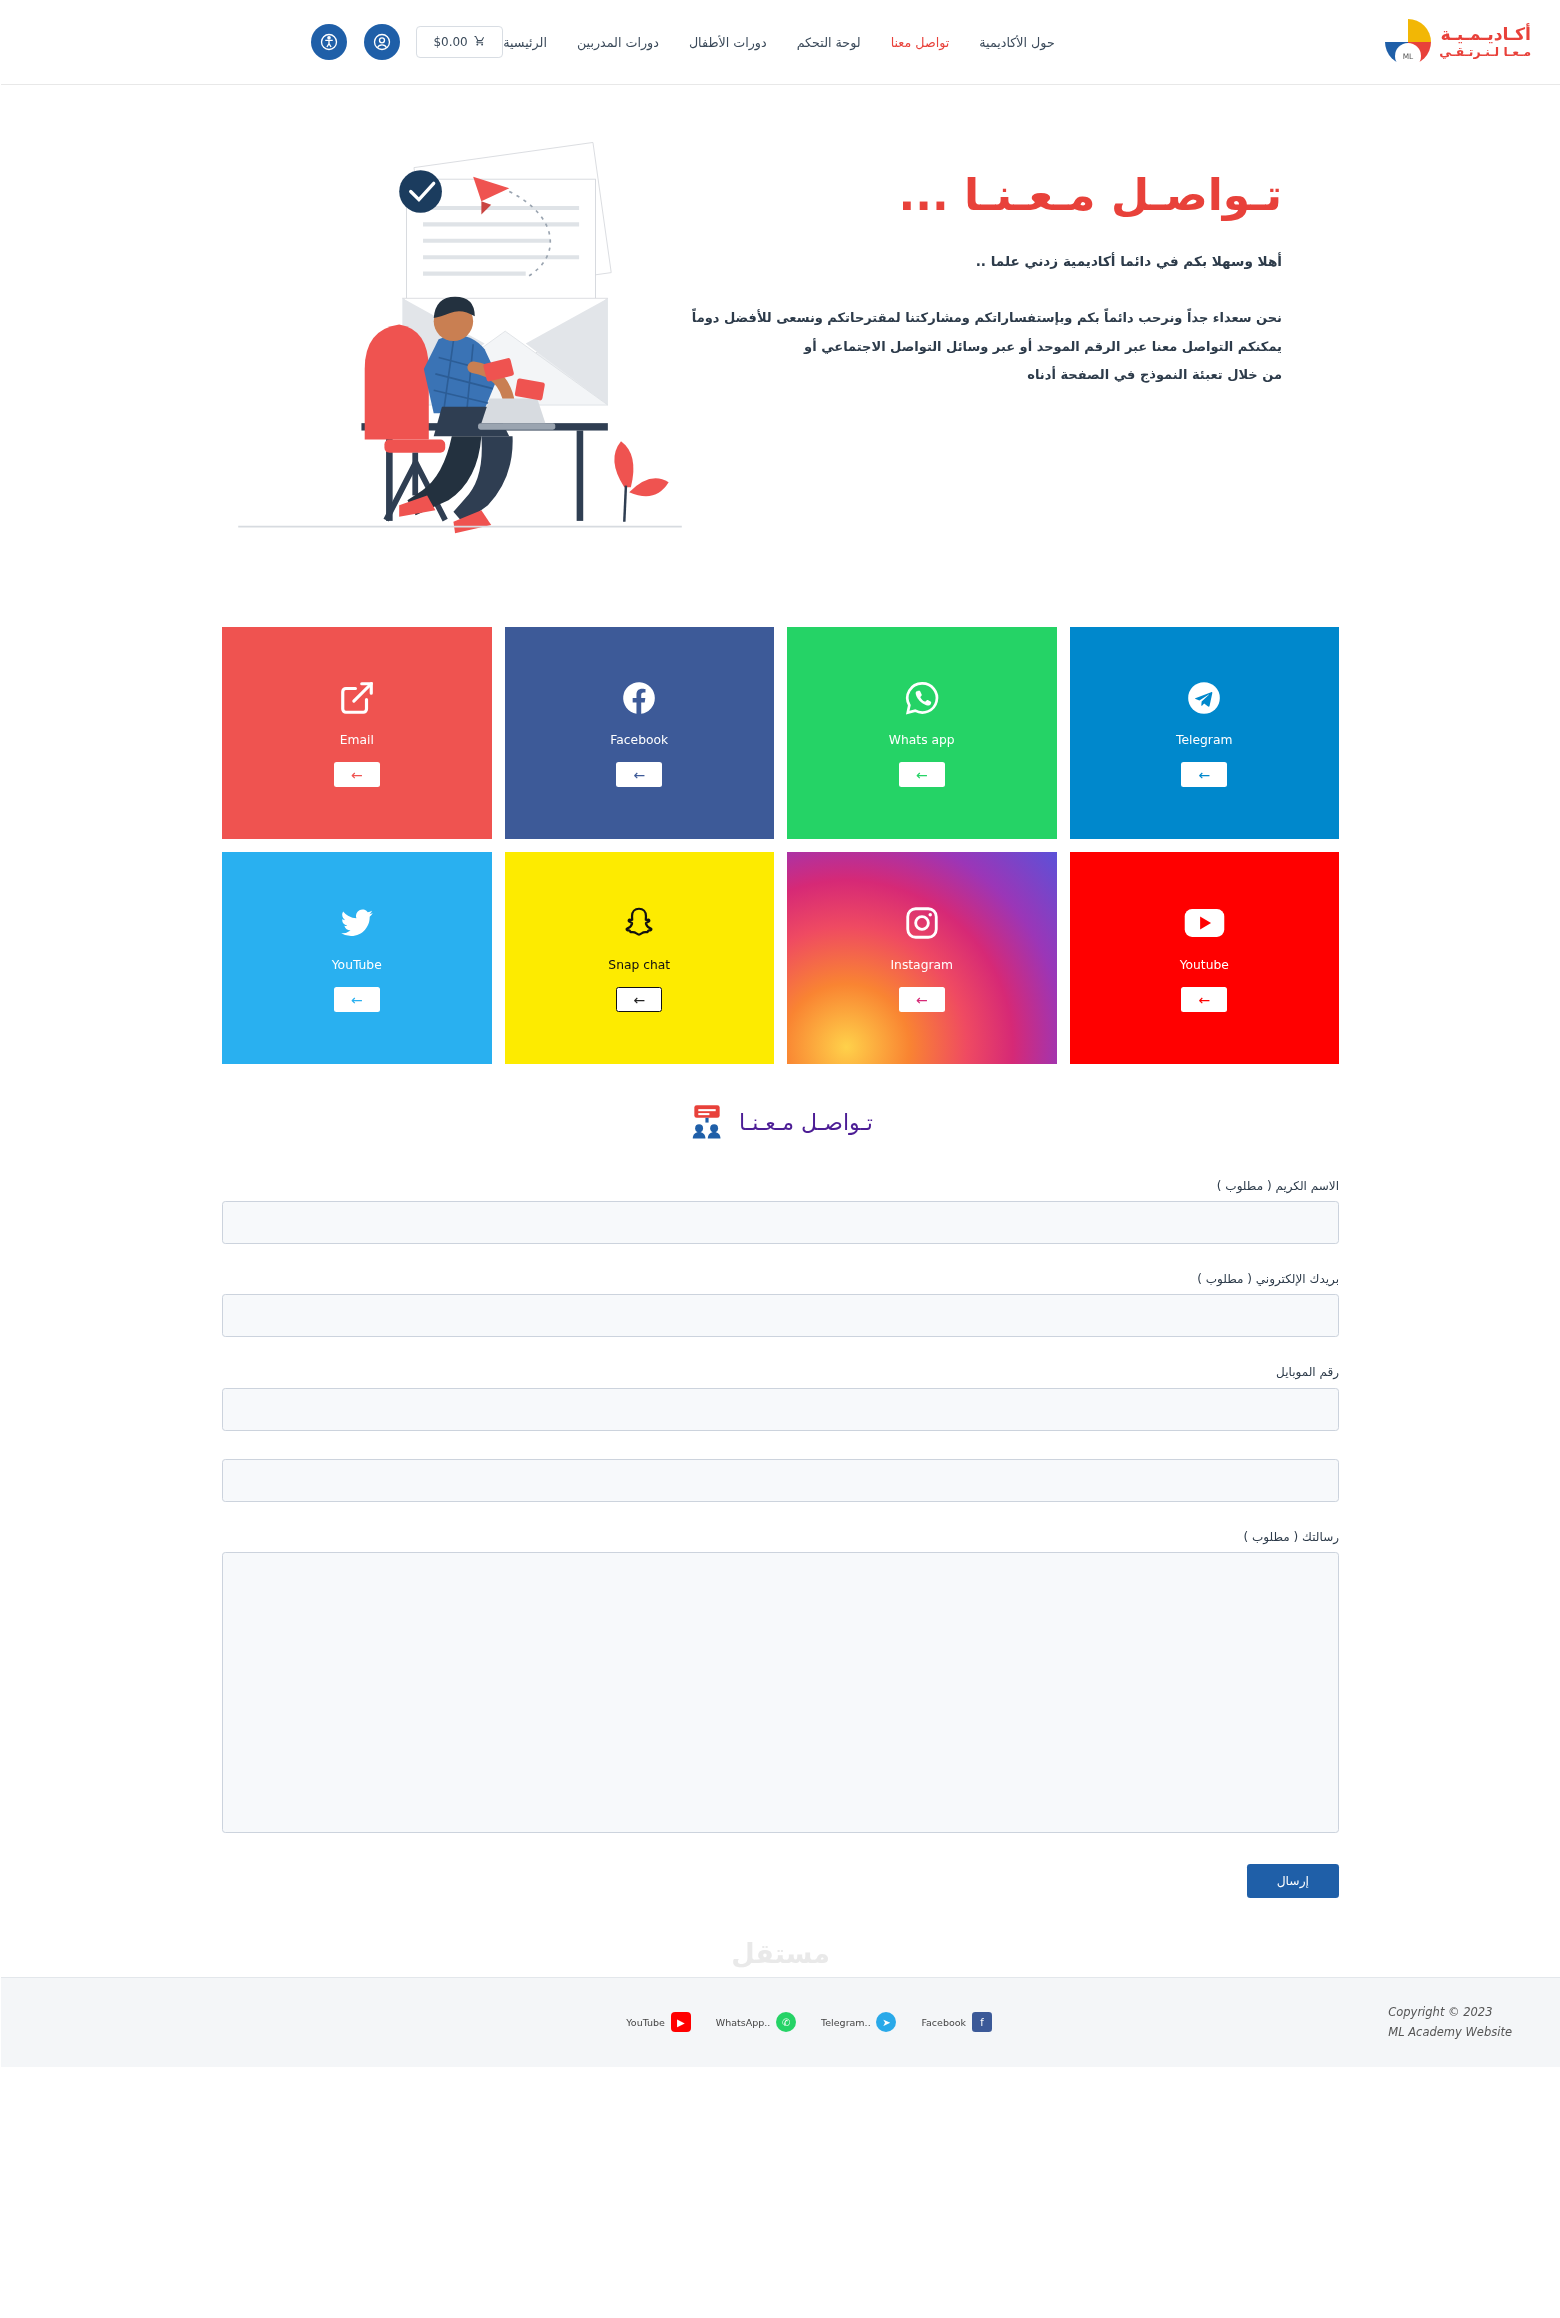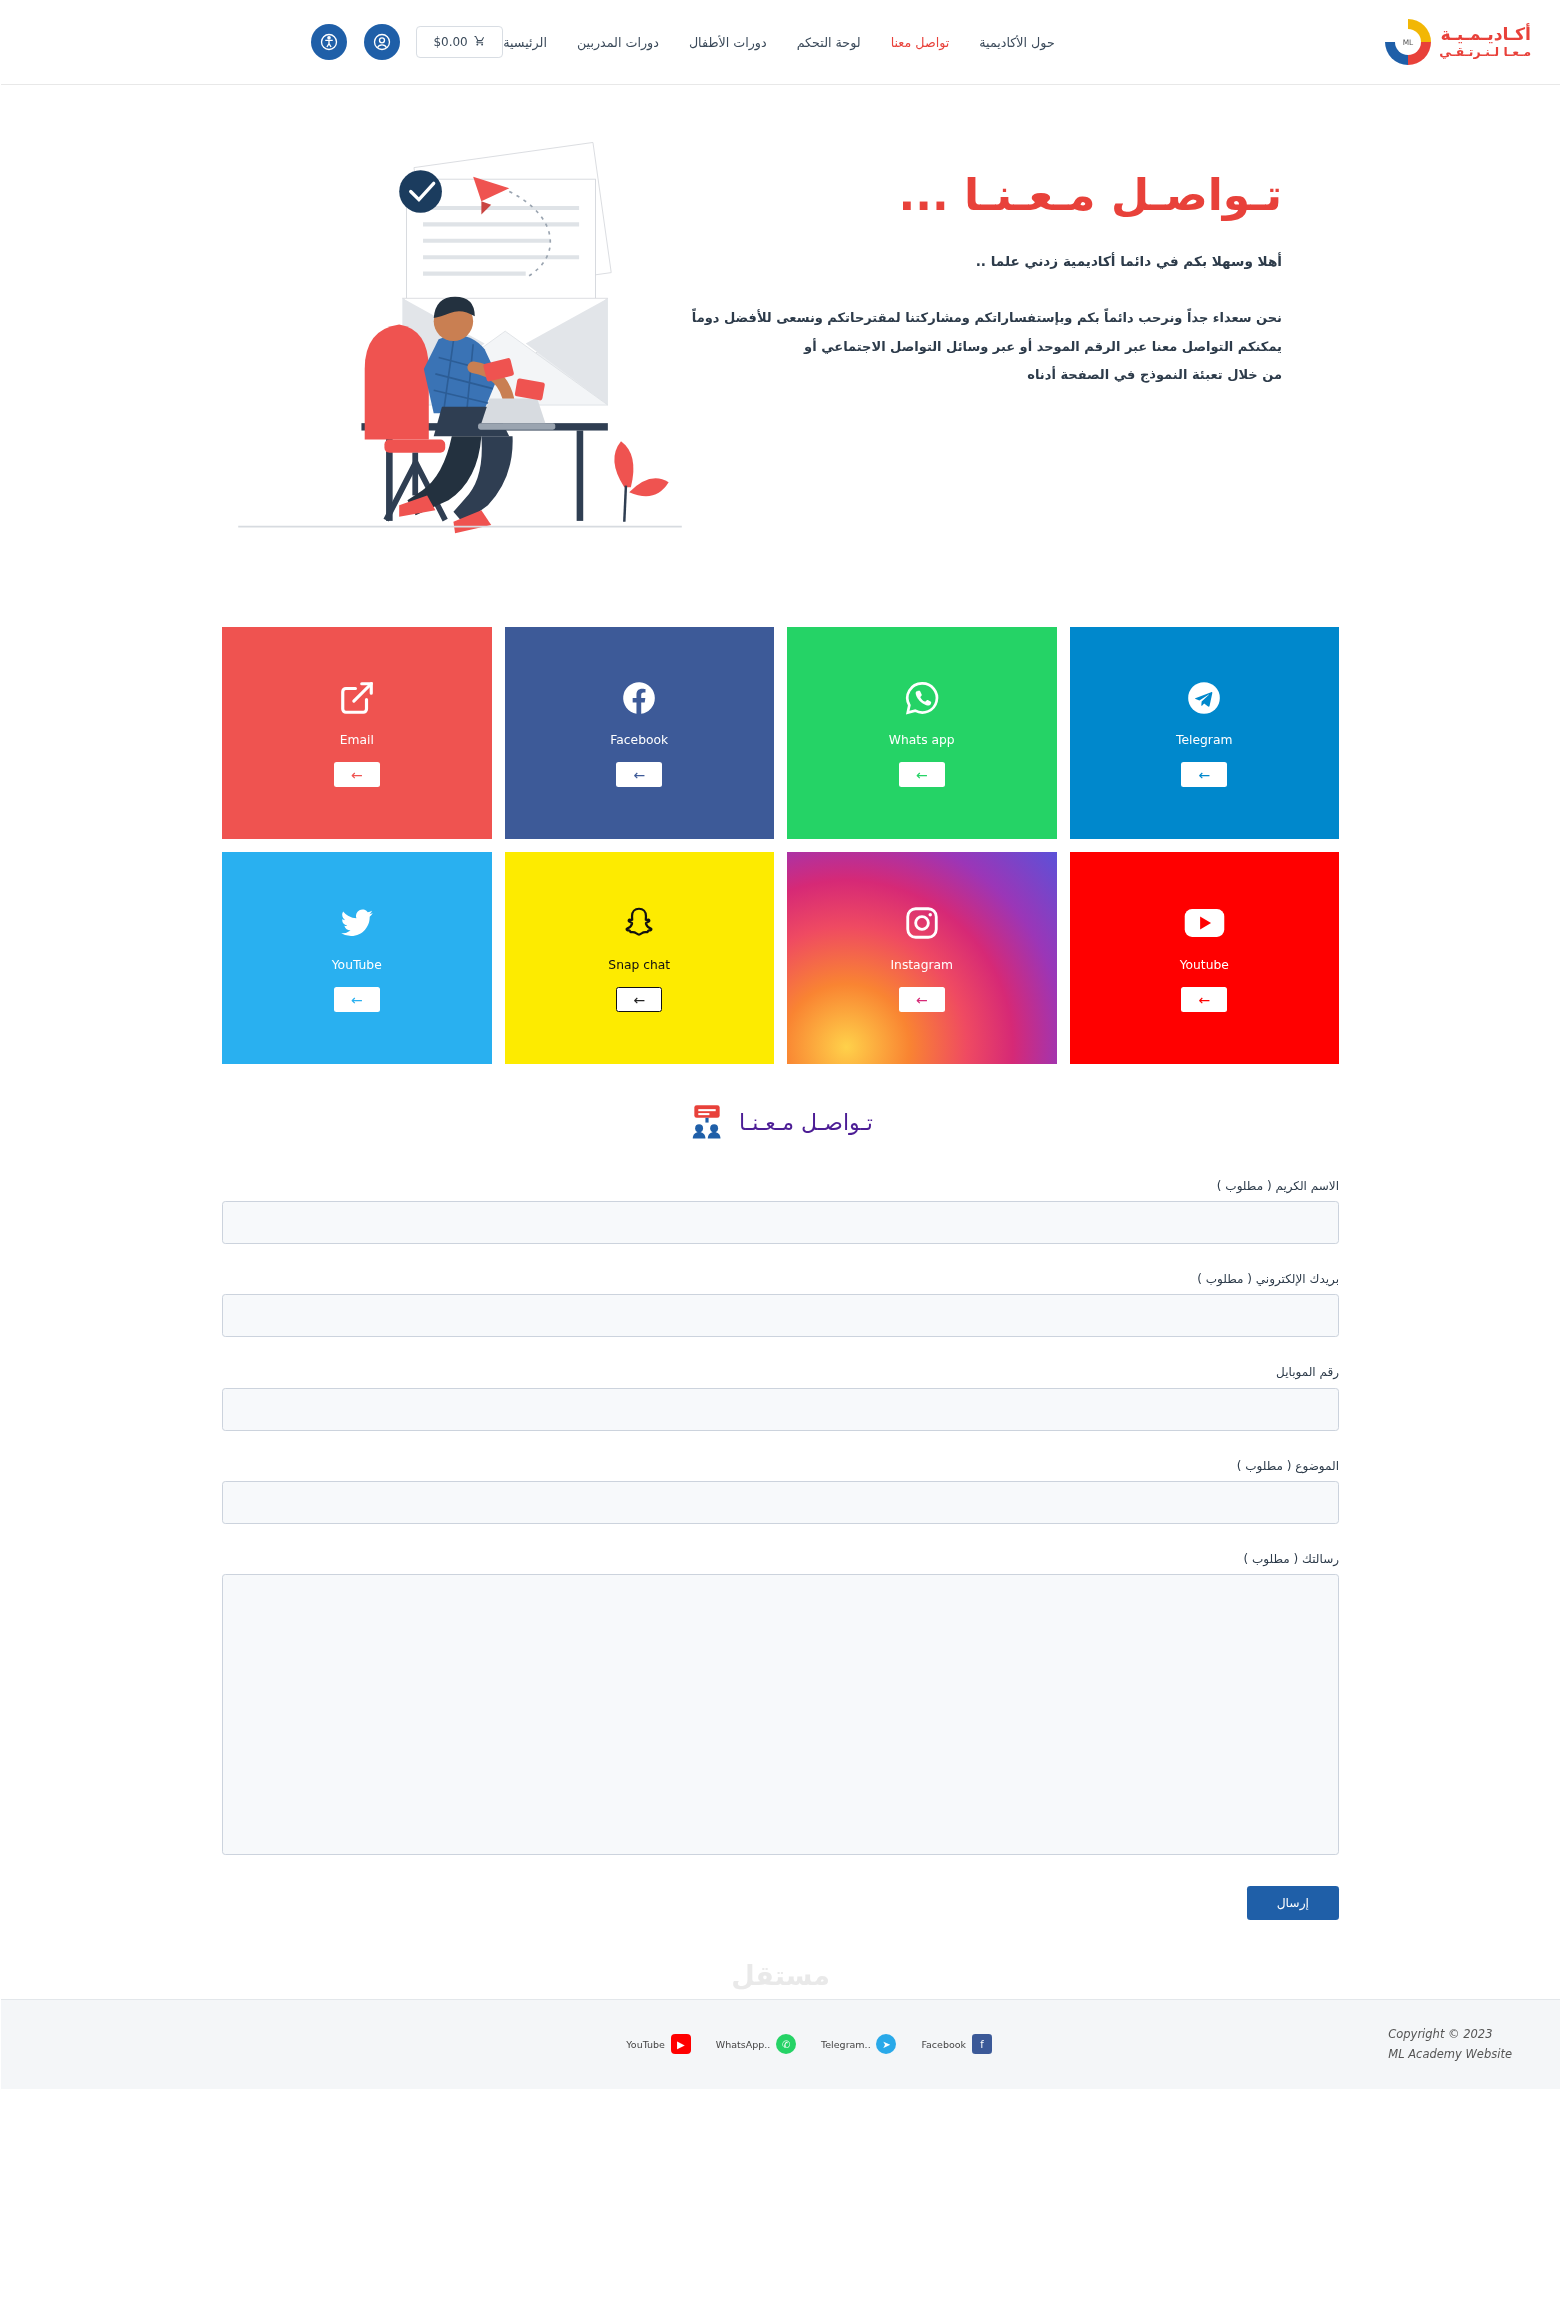--- a/index.html
+++ b/index.html
@@ -25,21 +25,21 @@
   .logo-wrap { display:flex; align-items:center; gap:8.2px; margin-right: 6.6px; }
   .logo-text { text-align:right; line-height:1.15; }
   .logo-title { color:#e8413a; font-size:17.3px; font-weight:bold; letter-spacing:0.8px; }
   .logo-sub { color:#e8413a; font-size:12.3px; font-weight:bold; letter-spacing:0.8px; }
   .logo-mark { width:46px; height:46px; position:relative; }
   .logo-mark .ring {
     position:absolute; inset:0; border-radius:50%;
     background: conic-gradient(#f2b705 0deg 90deg, #e8413a 90deg 180deg, #1f5fa8 180deg 270deg, #ffffff 270deg 360deg);
   }
   .logo-mark .hole {
-    position:absolute; left:10px; top:10px; width:26px; height:26px; border-radius:50%;
+    position:absolute; left:10px; top:24px; width:26px; height:26px; border-radius:50%;
     background:#fff; display:flex; align-items:center; justify-content:center;
     font-size:7.4px; color:#555;
   }
   .nav { display:flex; align-items:center; gap:30px; margin-right:49px; }
   .nav a {
     font-size:12.7px; color:#3b4a5a; text-decoration:none; white-space:nowrap;
     font-weight:500;
   }
   .nav a.active { color:#e8413a; }
   .cart-btn {
@@ -406,21 +406,20 @@
       <label>بريدك الإلكتروني ( مطلوب )</label>
       <input type="text" placeholder="" style="">
     </div>
 
     <div class="field">
       <label>رقم الموبايل</label>
       <input type="text" placeholder="" style="">
     </div>
 
     <div class="field">
-      <label>الموضوع ( مطلوب )</label>
       <input type="text" placeholder="" style="">
     </div>
 
     <div class="field">
       <label>رسالتك ( مطلوب )</label>
       <textarea placeholder="" style=""></textarea>
     </div>
 
     <div class="submit-row">
       <button class="submit-btn">إرسال</button>

